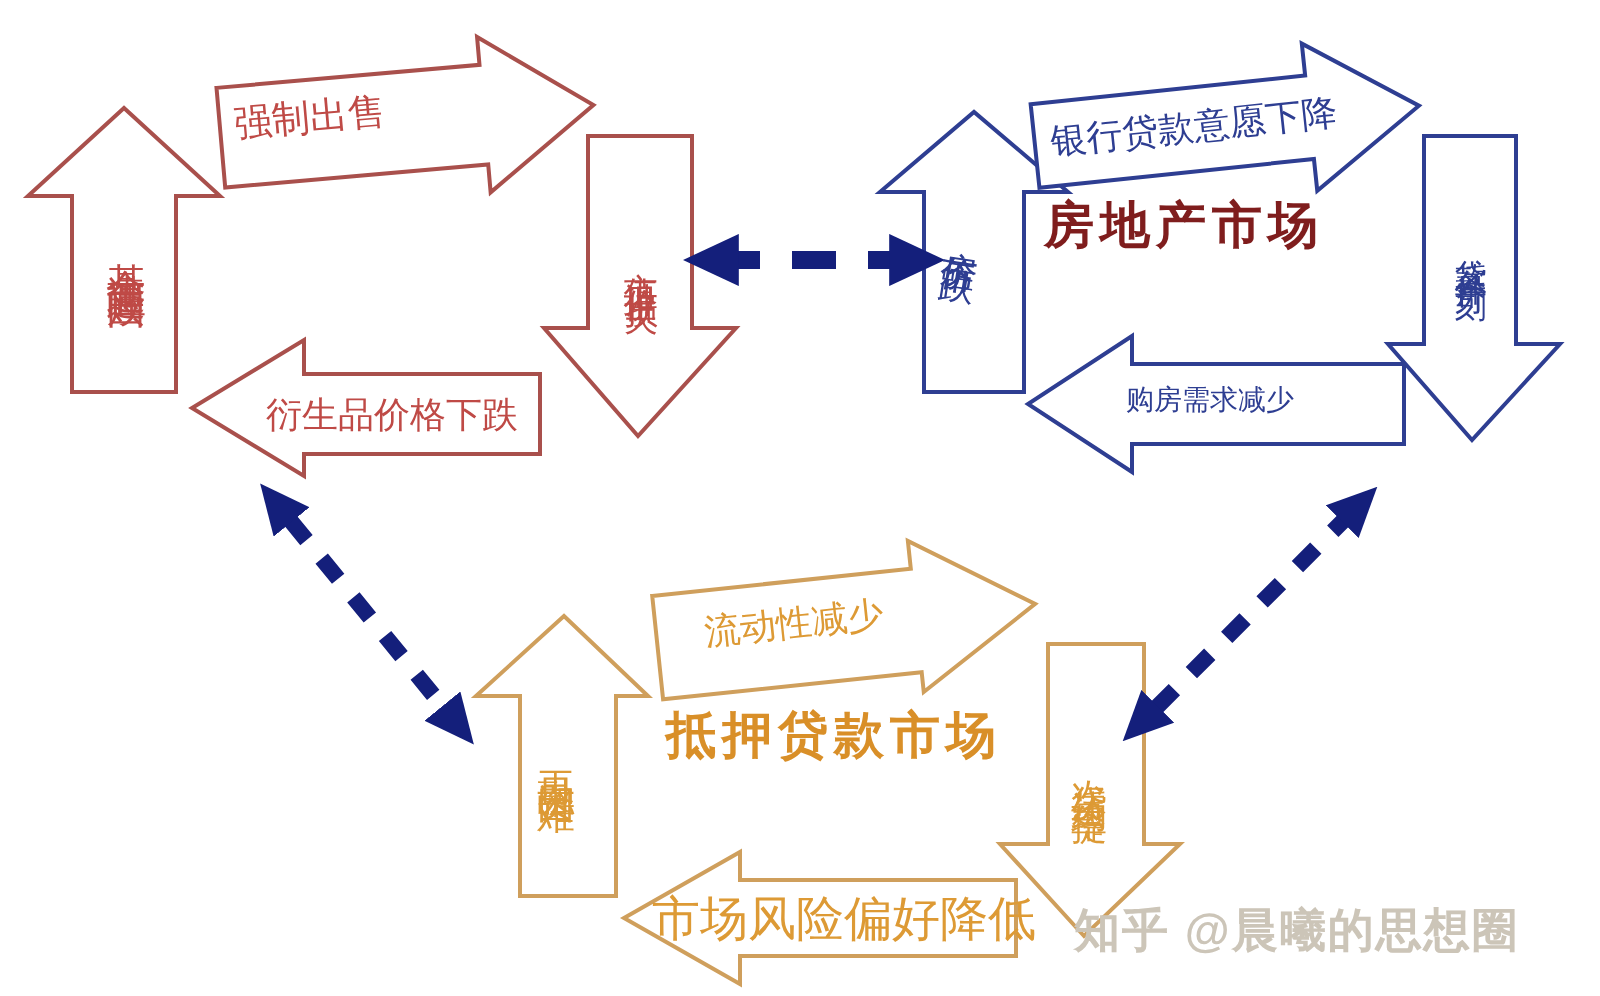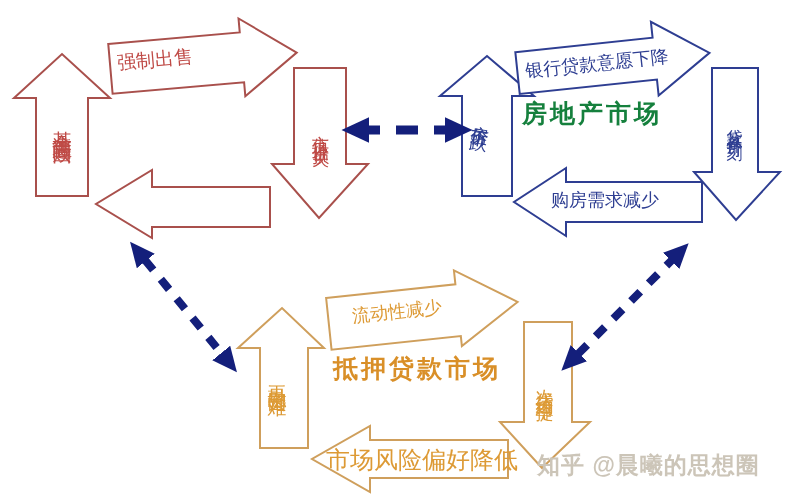--- a/index.html
+++ b/index.html
@@ -6,21 +6,21 @@
   .stage{position:relative;width:800px;height:498px;background:#ffffff;overflow:hidden;
          font-family:"Liberation Sans",sans-serif;}
   .stage svg{position:absolute;left:0;top:0;}
   .lbl{position:absolute;white-space:nowrap;line-height:1.05;
        transform:translate(-50%,-50%);pointer-events:none;}
   .v{writing-mode:vertical-rl;text-orientation:upright;letter-spacing:3px;}
   .title{font-weight:bold;font-size:25px;letter-spacing:3px;
          font-family:"Liberation Serif",serif;}
   .red-t{color:#c03f3c;}
   .red-l{color:#bf4a46;}
-  .blue-t{color:#15803d;}
+  .blue-t{color:#7f1d1d;}
   .blue-l{color:#2e3e92;}
   .org-t{color:#d98f28;}
   .org-l{color:#dd9a35;}
   .shape{fill:#ffffff;stroke-width:2;}
   .red-s{stroke:#a9504c;}
   .blue-s{stroke:#2e3e92;}
   .org-s{stroke:#cf9f5c;}
   .dash{stroke:#141f7b;fill:none;}
   .watermark{position:absolute;color:#ccc5b8;font-size:23px;letter-spacing:1px;
              font-weight:bold;}
@@ -61,26 +61,27 @@
     <g>
       <line class="dash" x1="368" y1="130" x2="446" y2="130" stroke-width="9" stroke-dasharray="12 16 22 16" marker-start="url(#mk)" marker-end="url(#mk)"></line>
       <line class="dash" x1="145" y1="260" x2="222" y2="354" stroke-width="8" stroke-dasharray="13 12" marker-start="url(#mk)" marker-end="url(#mk)"></line>
       <line class="dash" x1="578" y1="354" x2="672" y2="260" stroke-width="8" stroke-dasharray="13 12" marker-start="url(#mk)" marker-end="url(#mk)"></line>
     </g>
   </svg>
 
   <div class="lbl v red-l" style="left:62px;top:124px;font-size:20px;">基金遭遇赎回</div>
   <div class="lbl red-l" style="left:155px;top:60px;font-size:19px;transform:translate(-50%,-50%) rotate(-5deg);">强制出售</div>
   <div class="lbl v red-l" style="left:320px;top:131px;font-size:17px;">市值计价损失</div>
+  <div class="lbl red-l" style="left:196px;top:208px;font-size:18px;">衍生品价格下跌</div>
 
   <div class="lbl title blue-t" style="left:592px;top:114px;">房地产市场</div>
   <div class="lbl v blue-l" style="left:482px;top:117px;font-size:18px;transform:translate(-50%,-50%) rotate(9deg);">房价下跌</div>
   <div class="lbl blue-l" style="left:597px;top:64px;font-size:18px;transform:translate(-50%,-50%) rotate(-6deg);">银行贷款意愿下降</div>
   <div class="lbl v blue-l" style="left:734px;top:125px;font-size:16px;">贷款条件苛刻</div>
-  <div class="lbl blue-l" style="left:605px;top:200px;font-size:18px;">购房需求减少</div>
+  <div class="lbl blue-l" style="left:605px;top:200px;font-size:14px;">购房需求减少</div>
 
   <div class="lbl title org-t" style="left:417px;top:369px;">抵押贷款市场</div>
   <div class="lbl v org-l" style="left:277px;top:378px;font-size:19px;">再融资困难</div>
   <div class="lbl org-l" style="left:397px;top:312px;font-size:18px;transform:translate(-50%,-50%) rotate(-6deg);">流动性减少</div>
   <div class="lbl v org-l" style="left:544px;top:384px;font-size:18px;">次贷违约率提</div>
   <div class="lbl org-l" style="left:422px;top:460px;font-size:24px;">市场风险偏好降低</div>
 
   <div class="watermark" style="left:537px;top:450px;">知乎 @晨曦的思想圈</div>
 
 </div>

